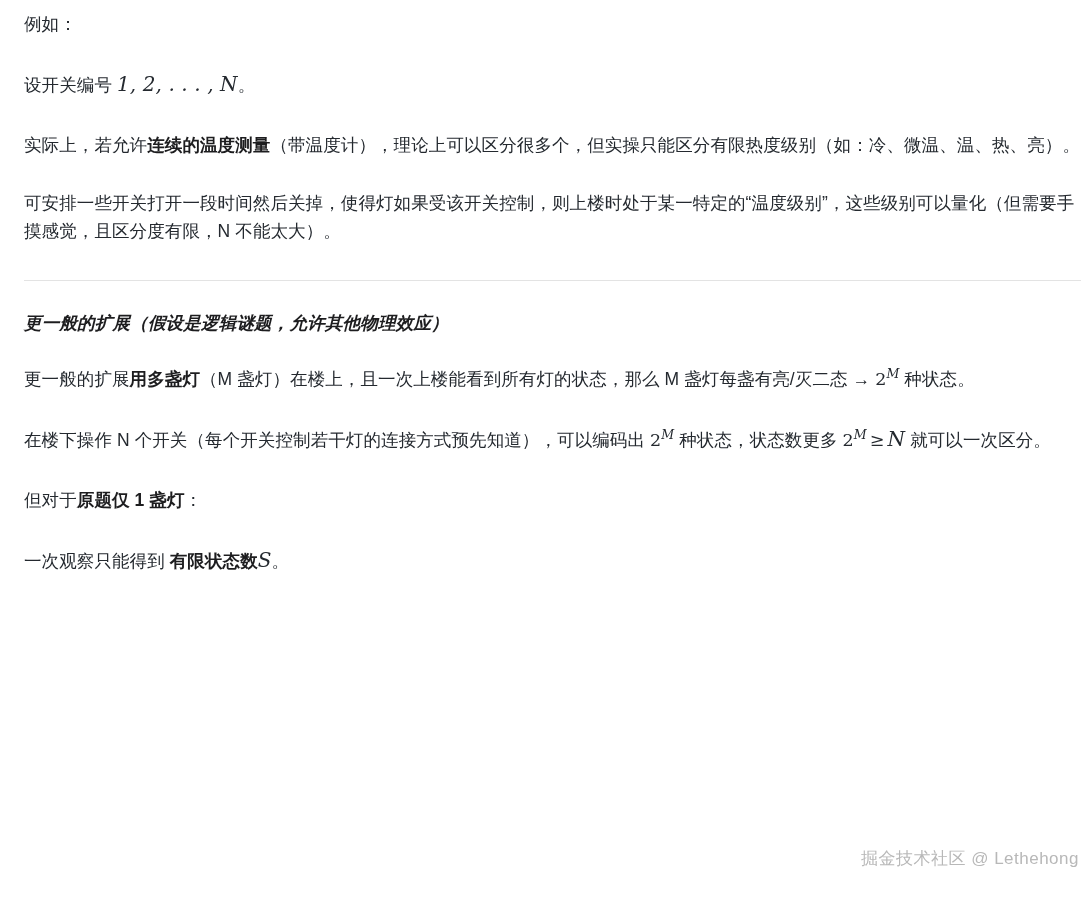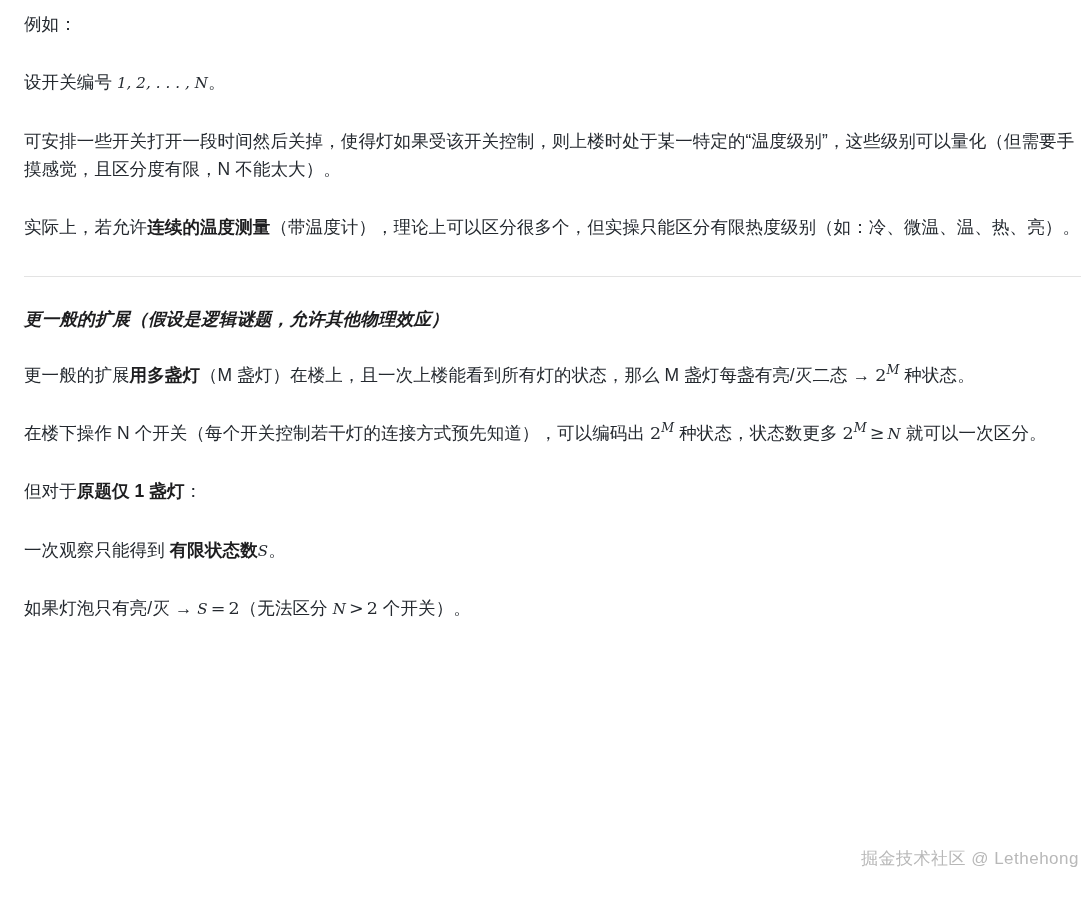--- a/index.html
+++ b/index.html
@@ -44,21 +44,21 @@
     letter-spacing: 0.2px;
     font-style: italic;
   }
   b, strong {
     font-weight: bold;
     color: #1d1d1f;
   }
   .math {
     font-family: "DejaVu Serif", serif;
     font-style: italic;
-    font-size: 15px;
+    font-size: 20px;
   }
   .mathup {
     font-family: "DejaVu Serif", serif;
     font-style: normal;
     font-size: 17.5px;
   }
   .math sup, .mathsup {
     font-family: "DejaVu Serif", serif;
     font-style: italic;
     font-size: 0.72em;
@@ -82,34 +82,33 @@
 </style>
 </head>
 <body>
 
 <div class="page">
 
   <p class="para"><span>例如：</span></p>
 
   <p class="para"><span>设开关编号 </span><span class="math">1, 2, . . . , N</span><span>。</span></p>
 
+  <p class="para"><span>实际上，若允许</span><b>连续的温度测量</b><span>（带温度计），理论上可以区分很多个，但实操只能区分有限热度级别（如：冷、微温、温、热、亮）。</span></p>
+
   <p class="para"><span>可安排一些开关打开一段时间然后关掉，使得灯如果受该开关控制，则上楼时处于某一特定的“温度级别”，这些级别可以量化（但需要手摸感觉，且区分度有限，N 不能太大）。</span></p>
-
-  <p class="para"><span>实际上，若允许</span><b>连续的温度测量</b><span>（带温度计），理论上可以区分很多个，但实操只能区分有限热度级别（如：冷、微温、温、热、亮）。</span></p>
 
   <hr class="hr">
 
   <h3 class="section">更一般的扩展（假设是逻辑谜题，允许其他物理效应）</h3>
 
   <p class="para"><span>更一般的扩展</span><b>用多盏灯</b><span>（M 盏灯）在楼上，且一次上楼能看到所有灯的状态，那么 M 盏灯每盏有亮/灭二态 → </span><span class="mathup">2</span><span class="mathsup">M</span><span> 种状态。</span></p>
 
   <p class="para"><span>在楼下操作 N 个开关（每个开关控制若干灯的连接方式预先知道），可以编码出 </span><span class="mathup">2</span><span class="mathsup">M</span><span> 种状态，状态数更多 </span><span class="mathup">2</span><span class="mathsup">M</span><span class="op">≥</span><span class="math">N</span><span> 就可以一次区分。</span></p>
 
   <p class="para"><span>但对于</span><b>原题仅 1 盏灯</b><span>：</span></p>
 
   <p class="para"><span>一次观察只能得到 </span><b>有限状态数</b><span class="math">S</span><span>。</span></p>
 
-  <p class="para"><span>如果灯泡只有亮/灭 → </span><span class="math">S</span><span class="op">=</span><span class="mathup">2</span><span>（无法区分 </span><span class="math">N</span><span class="op">&gt;</span><span class="mathup">2</span><span> 个开关）。</span></p>
 
 
 </div>
 
 <div class="watermark">掘金技术社区 @ Lethehong</div>
 
 </body></html>

